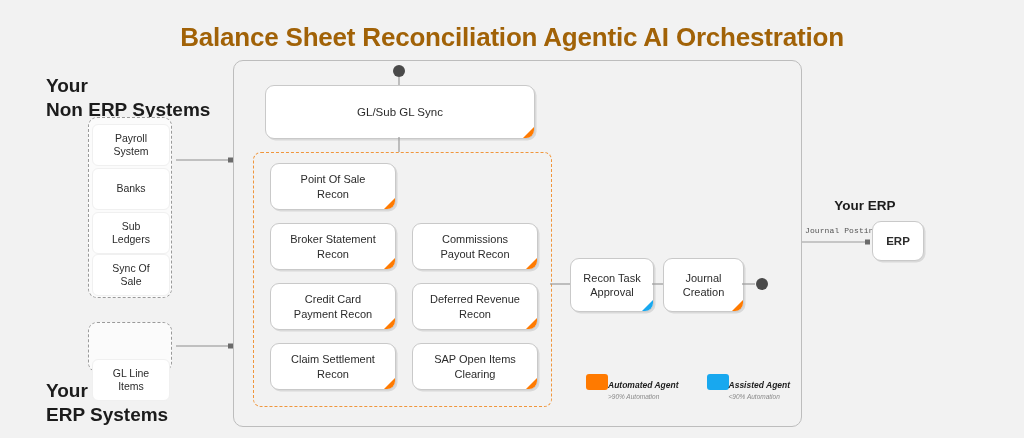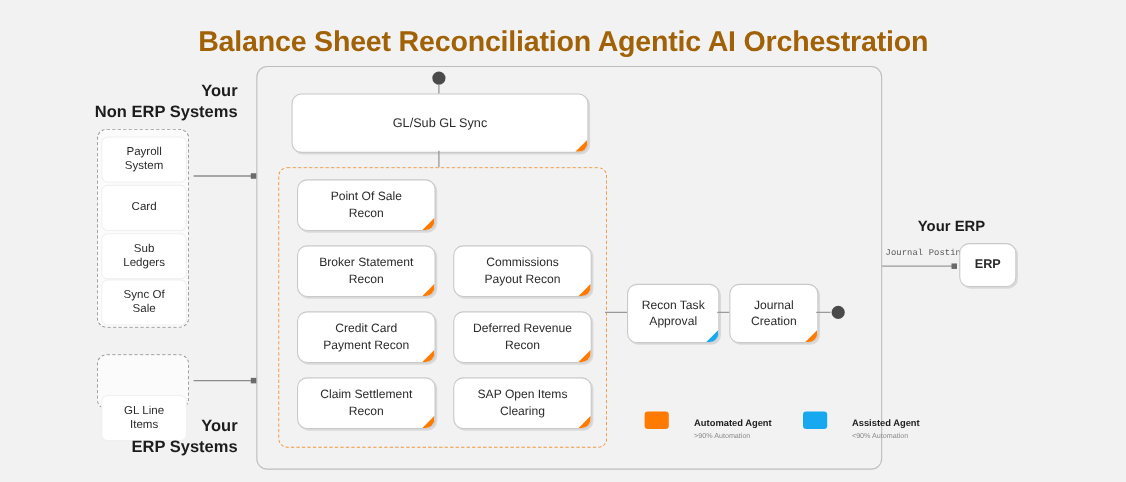--- a/index.html
+++ b/index.html
@@ -30,22 +30,22 @@
     text-align: center;
     font-size: 26px;
     font-weight: 700;
     letter-spacing: -0.2px;
     color: #a16207;
   }
 
   
   .col-heading {
     position: absolute;
-    text-align: right;
-    font-size: 15px;
+    text-align: left;
+    font-size: 19px;
     font-weight: 700;
     line-height: 1.25;
     color: #1c1c1c;
     white-space: pre-line;
   }
   #nonerp-heading { left: 46px; top: 74px; width: 170px; }
   #erp-heading    { left: 46px; top: 379px; width: 170px; }
   #your-erp-heading {
     position: absolute;
     left: 790px; top: 198px; width: 150px;
@@ -161,41 +161,41 @@
   }
 
   
   #legend {
     position: absolute;
     left: 586px; top: 374px;
     display: flex;
     gap: 28px;
     align-items: flex-start;
   }
-  .legend-item { display: flex; gap: 23px; align-items: flex-start; }
+  .legend-item { display: flex; gap: 0; align-items: flex-start; font-style: italic; }
   .legend-swatch {
     width: 22px; height: 16px; border-radius: 3px; flex: none;
   }
   .legend-label { font-size: 8.5px; font-weight: 700; color: #1c1c1c; line-height: 1.25; }
   .legend-sub { font-size: 6.5px; color: #8a8a8a; line-height: 1.3; margin-top: 1px; }
 </style>
 </head>
 <body>
 
 <div class="canvas">
 
   <div id="page-title">Balance Sheet Reconciliation Agentic AI Orchestration</div>
 
   <div class="col-heading" id="nonerp-heading">Your
 Non ERP Systems</div>
 
   <div class="dashed-group" id="nonerp-group">
     <div class="src-box" style="top:6px;height:40px;">Payroll
 System</div>
-    <div class="src-box" style="top:50px;height:40px;">Card</div>
+    <div class="src-box" style="top:50px;height:40px;">Banks</div>
     <div class="src-box" style="top:94px;height:40px;">Sub
 Ledgers</div>
     <div class="src-box" style="top:136px;height:40px;">Sync Of
 Sale</div>
   </div>
 
   <div class="dashed-group" id="erp-group">
     <div class="src-box" style="top:4px;height:40px;margin-top:32px;">GL Line
 Items</div>
   </div>

